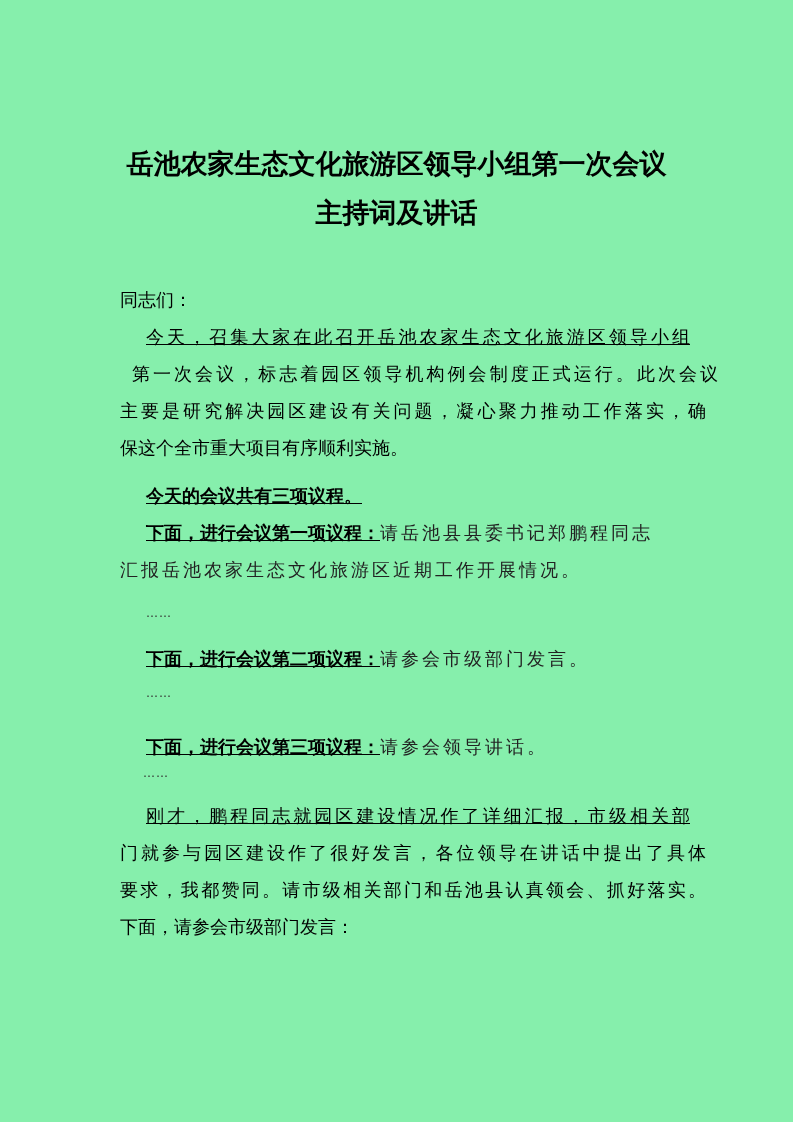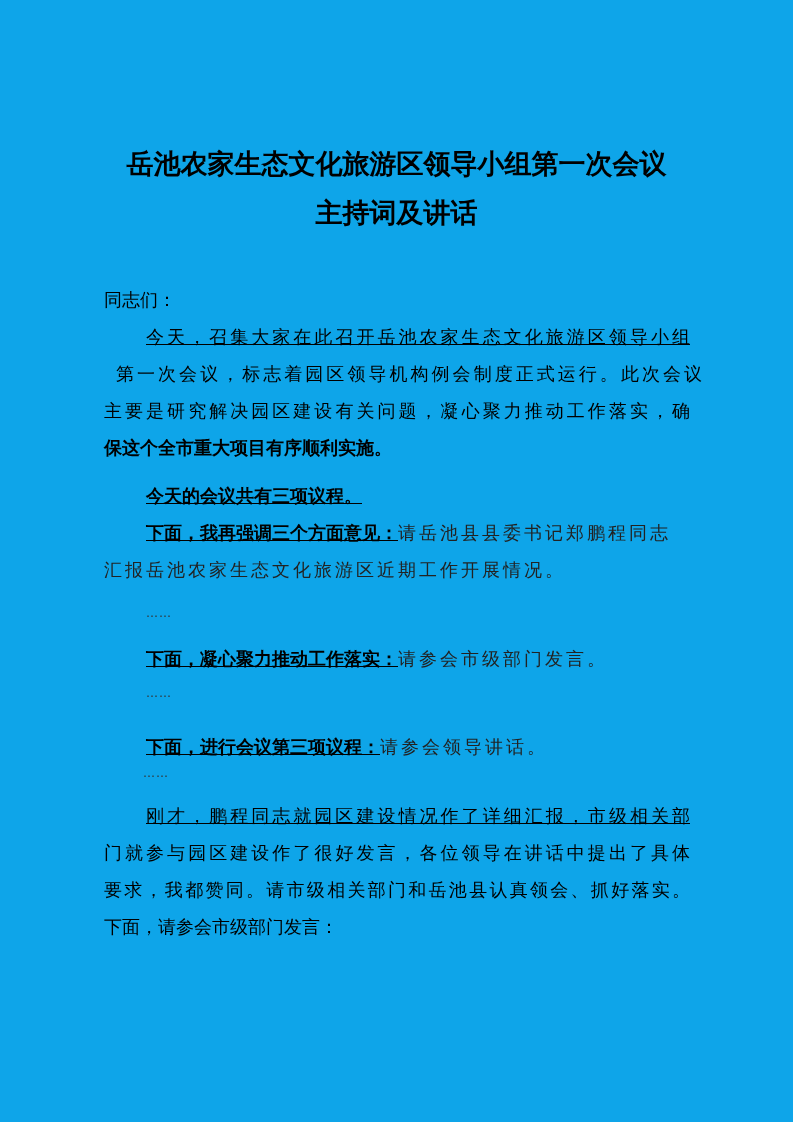--- a/index.html
+++ b/index.html
@@ -1,60 +1,60 @@
 <!DOCTYPE html>
 <html><head>
 <meta charset="utf-8">
 <style>
   html, body { margin: 0; padding: 0; background: #ffffff; }
   body { width: 793px; height: 1122px; position: relative; overflow: hidden; color: #000; }
-  .page { position: absolute; left: 0; top: 0; width: 793px; height: 1122px; background: #0ea5e9; }
+  .page { position: absolute; left: 0; top: 0; width: 793px; height: 1122px; background: #86efac; }
   .title {
     position: absolute; left: 90px; width: 613px; text-align: center;
     font-family: "DejaVu Serif", "Liberation Serif", serif; font-weight: bold;
     font-size: 27px; letter-spacing: 0px; white-space: nowrap;
   }
   .t1 { top: 146px; }
   .t2 { top: 195px; }
-  .line { position: absolute; left: 104px; white-space: nowrap;
+  .line { position: absolute; left: 120px; white-space: nowrap;
     font-family: "DejaVu Sans", "Liberation Sans", sans-serif; font-size: 18px; height: 24px; }
   .justify { width: 586px; text-align: justify; text-align-last: justify; }
   .ind { left: 146px; }
   .ind.justify { width: 544px; text-decoration: underline; }
   .b { font-weight: bold; text-decoration: underline; }
   .light { color: #222; letter-spacing: 3px; }
   .dots { letter-spacing: 1px; font-size: 12px; color: #333; }
 </style>
 </head>
 <body>
 
 <div class="page">
   <div class="title t1">岳池农家生态文化旅游区领导小组第一次会议</div>
   <div class="title t2">主持词及讲话</div>
 
   <div class="line" style="top:288px;">同志们：</div>
 
   <div class="line ind justify" style="top:325px;">今天，召集大家在此召开岳池农家生态文化旅游区领导小组</div>
   <div class="line justify" style="top:362px;margin-left:12px;">第一次会议，标志着园区领导机构例会制度正式运行。此次会议</div>
   <div class="line justify" style="top:399px;font-family:Liberation Serif, serif;">主要是研究解决园区建设有关问题，凝心聚力推动工作落实，确</div>
-  <div class="line" style="top:436px;font-weight:bold;">保这个全市重大项目有序顺利实施。</div>
+  <div class="line" style="top:436px;">保这个全市重大项目有序顺利实施。</div>
 
   <div class="line ind b" style="top:484px;">今天的会议共有三项议程。</div>
 
   <div class="line ind" style="top:521px; width:544px;">
-    <span class="b">下面，我再强调三个方面意见：</span><span class="light">请岳池县县委书记郑鹏程同志</span>
+    <span class="b">下面，进行会议第一项议程：</span><span class="light">请岳池县县委书记郑鹏程同志</span>
   </div>
   <div class="line" style="top:558px;">
     <span class="light">汇报岳池农家生态文化旅游区近期工作开展情况。</span>
   </div>
 
   <div class="line ind dots" style="top:606px;">……</div>
 
   <div class="line ind" style="top:647px;">
-    <span class="b">下面，凝心聚力推动工作落实：</span><span class="light">请参会市级部门发言。</span>
+    <span class="b">下面，进行会议第二项议程：</span><span class="light">请参会市级部门发言。</span>
   </div>
 
   <div class="line ind dots" style="top:686px;">……</div>
 
   <div class="line ind" style="top:727px;margin-top:8px;">
     <span class="b">下面，进行会议第三项议程：</span><span class="light">请参会领导讲话。</span>
   </div>
 
   <div class="line dots" style="top:766px; left:143px;">……</div>
 

